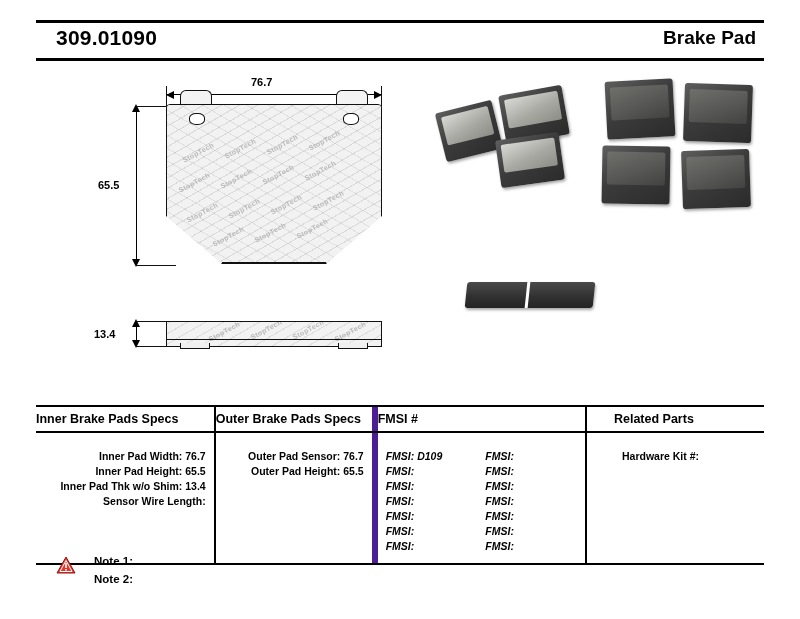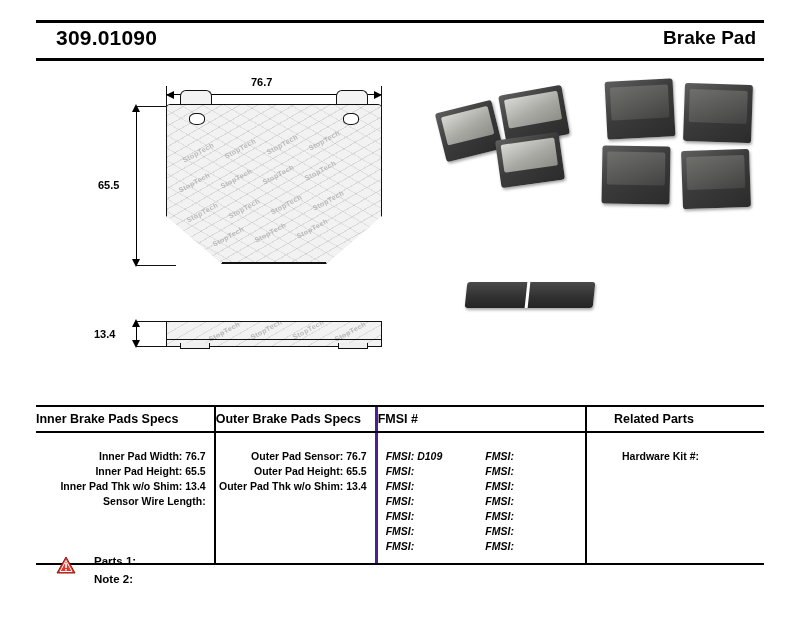--- a/index.html
+++ b/index.html
@@ -236,21 +236,21 @@
   .thead .cell {
     font-size: 12.5px;
     font-weight: bold;
     text-align: left;
     padding: 5px 0 5px 0;
     box-sizing: border-box;
   }
   .tbody { display: flex; min-height: 130px; }
   .tbody .col { box-sizing: border-box; padding-top: 15px; }
   .col-1 { width: 182px; border-right: 2px solid #000; }
-  .col-2 { width: 164px; border-right: 3px solid #4c1d95; }
+  .col-2 { width: 164px; border-right: 6px solid #4c1d95; }
   .col-3 { width: 212px; border-right: 2px solid #000; }
   .col-4 { width: 152px; margin-left: 27px; }
 
   .spec-row {
     font-size: 10.5px;
     font-weight: bold;
     padding: 1.5px 8px 1.5px 0;
     text-align: right;
     white-space: nowrap;
   }
@@ -429,24 +429,20 @@
 
         <div class="col col-2">
           <div class="spec-row">
             <span>Outer Pad Sensor:</span>
             <span class="val">76.7</span>
           </div>
           <div class="spec-row">
             <span>Outer Pad Height:</span>
             <span class="val">65.5</span>
           </div>
-          <div class="spec-row">
-            <span>Outer Pad Thk w/o Shim:</span>
-            <span class="val">13.4</span>
-          </div>
         </div>
 
         <div class="col col-3">
           <div class="fmsi-grid">
             <div class="fmsi-col">
               <div class="fmsi-row">FMSI:  D109</div>
               <div class="fmsi-row">FMSI:</div>
               <div class="fmsi-row">FMSI:</div>
               <div class="fmsi-row">FMSI:</div>
               <div class="fmsi-row">FMSI:</div>
@@ -473,17 +469,17 @@
     </div>
   </div>
 
   <div class="notes">
     <svg class="note-icon" viewBox="0 0 20 18">
       <polygon points="10,1 19,17 1,17" fill="#e8342a" stroke="#8a1a12" stroke-width="1"></polygon>
       <polygon points="10,4.5 16,15.5 4,15.5" fill="none" stroke="#ffffff" stroke-width="1"></polygon>
       <rect x="9.2" y="7" width="1.6" height="5" fill="#ffffff"></rect>
       <rect x="9.2" y="13" width="1.6" height="1.6" fill="#ffffff"></rect>
     </svg>
-    <div class="note-line">Parts 1:</div>
+    <div class="note-line">Note 1:</div>
     <div class="note-line">Note 2:</div>
   </div>
 
 </div>
 
 </body></html>

